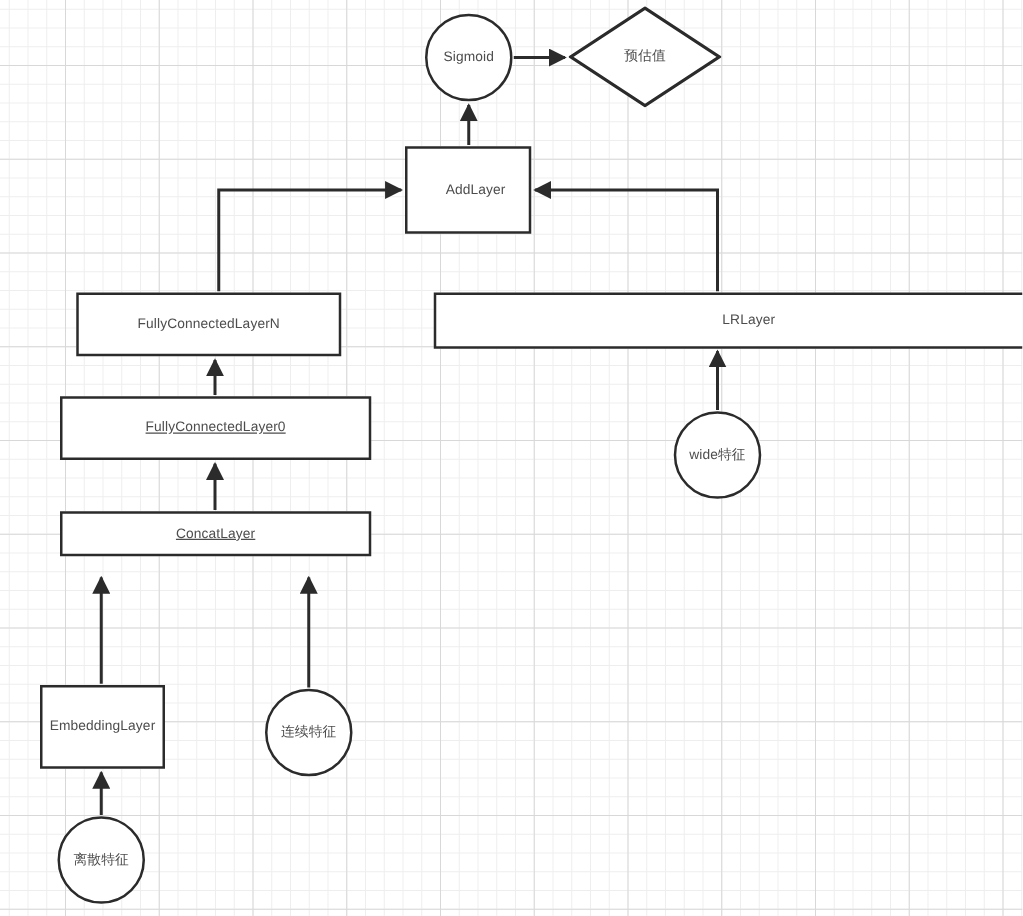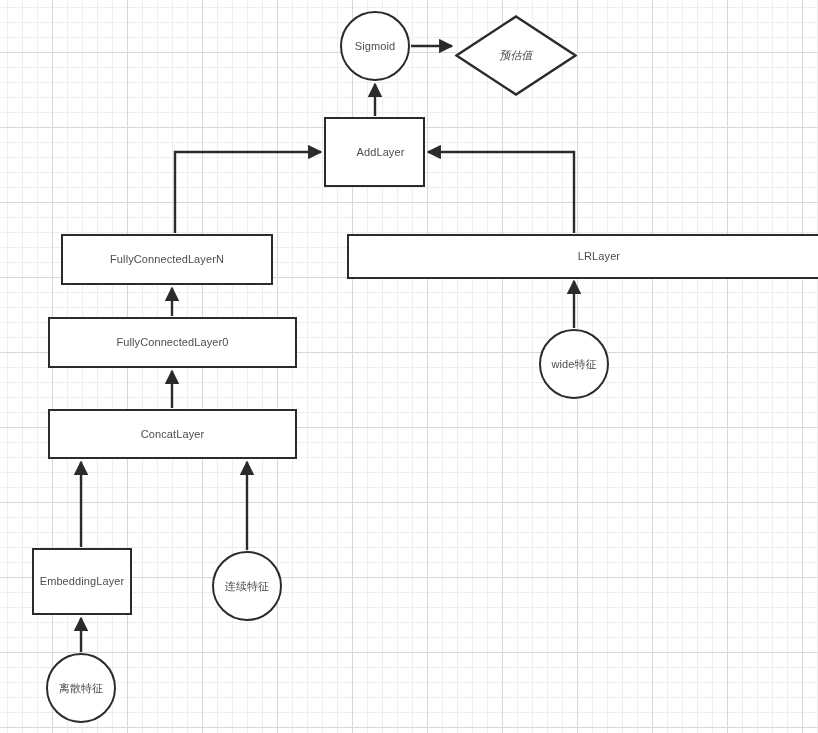--- a/index.html
+++ b/index.html
@@ -111,44 +111,44 @@
 
     <path d="M 81 652 L 81 618" fill="none" stroke="#2b2b2b" stroke-width="2.4" marker-end="url(#arrow)"></path>
 
     <path d="M 574 328 L 574 281" fill="none" stroke="#2b2b2b" stroke-width="2.4" marker-end="url(#arrow)"></path>
   </svg>
 
   <div class="node circle" style="left:340px; top:11px; width:70px; height:70px;">
     <span class="label">Sigmoid</span>
   </div>
 
-  <div class="node diamond" style="left:455px; top:15px; width:122px; height:81px;font-style:italic;">
+  <div class="node diamond" style="left:455px; top:5px; width:122px; height:81px;">
     <svg class="diamond-shape" viewBox="0 0 122 81" preserveAspectRatio="none" xmlns="http://www.w3.org/2000/svg">
       <polygon points="61,1.5 120.5,40.5 61,79.5 1.5,40.5" fill="#ffffff" stroke="#2b2b2b" stroke-width="2.4"></polygon>
     </svg>
     <span class="label diamond-label">预估值</span>
   </div>
 
   <div class="node rect" style="left:324px; top:117px; width:101px; height:70px;padding-left:12px;">
     <span class="label">AddLayer</span>
   </div>
 
   <div class="node rect" style="left:36px; top:234px; width:212px; height:51px;margin-left:25px;">
     <span class="label">FullyConnectedLayerN</span>
   </div>
 
   <div class="node rect" style="left:347px; top:234px; width:504px; height:45px;">
     <span class="label">LRLayer</span>
   </div>
 
-  <div class="node rect" style="left:48px; top:317px; width:249px; height:51px;">
+  <div class="node rect" style="left:48px; top:317px; width:249px; height:51px;text-decoration:underline;">
     <span class="label">FullyConnectedLayer0</span>
   </div>
 
-  <div class="node rect" style="left:48px; top:409px; width:249px; height:50px;">
+  <div class="node rect" style="left:48px; top:409px; width:249px; height:36px;text-decoration:underline;">
     <span class="label">ConcatLayer</span>
   </div>
 
   <div class="node circle" style="left:539px; top:329px; width:70px; height:70px;">
     <span class="label">wide特征</span>
   </div>
 
   <div class="node rect" style="left:32px; top:548px; width:100px; height:67px;">
     <span class="label">EmbeddingLayer</span>
   </div>

